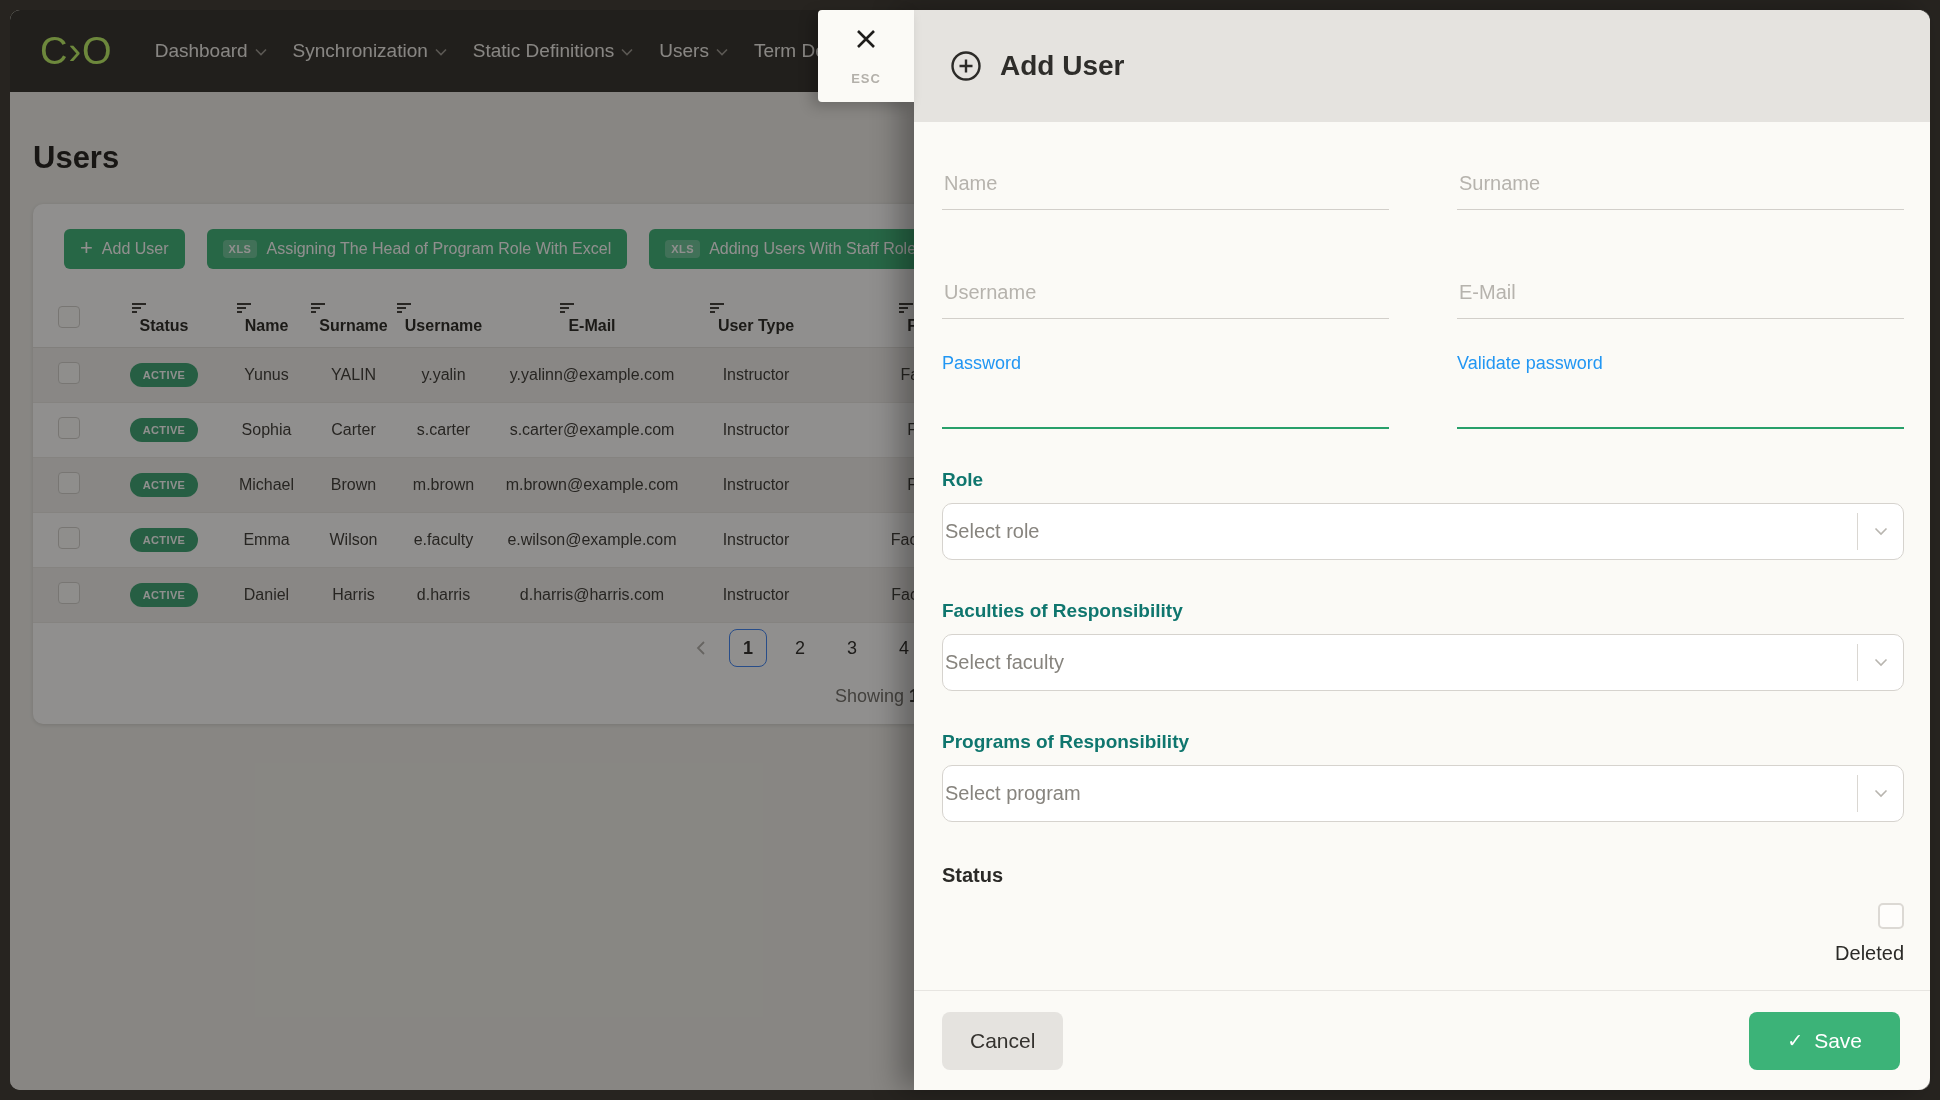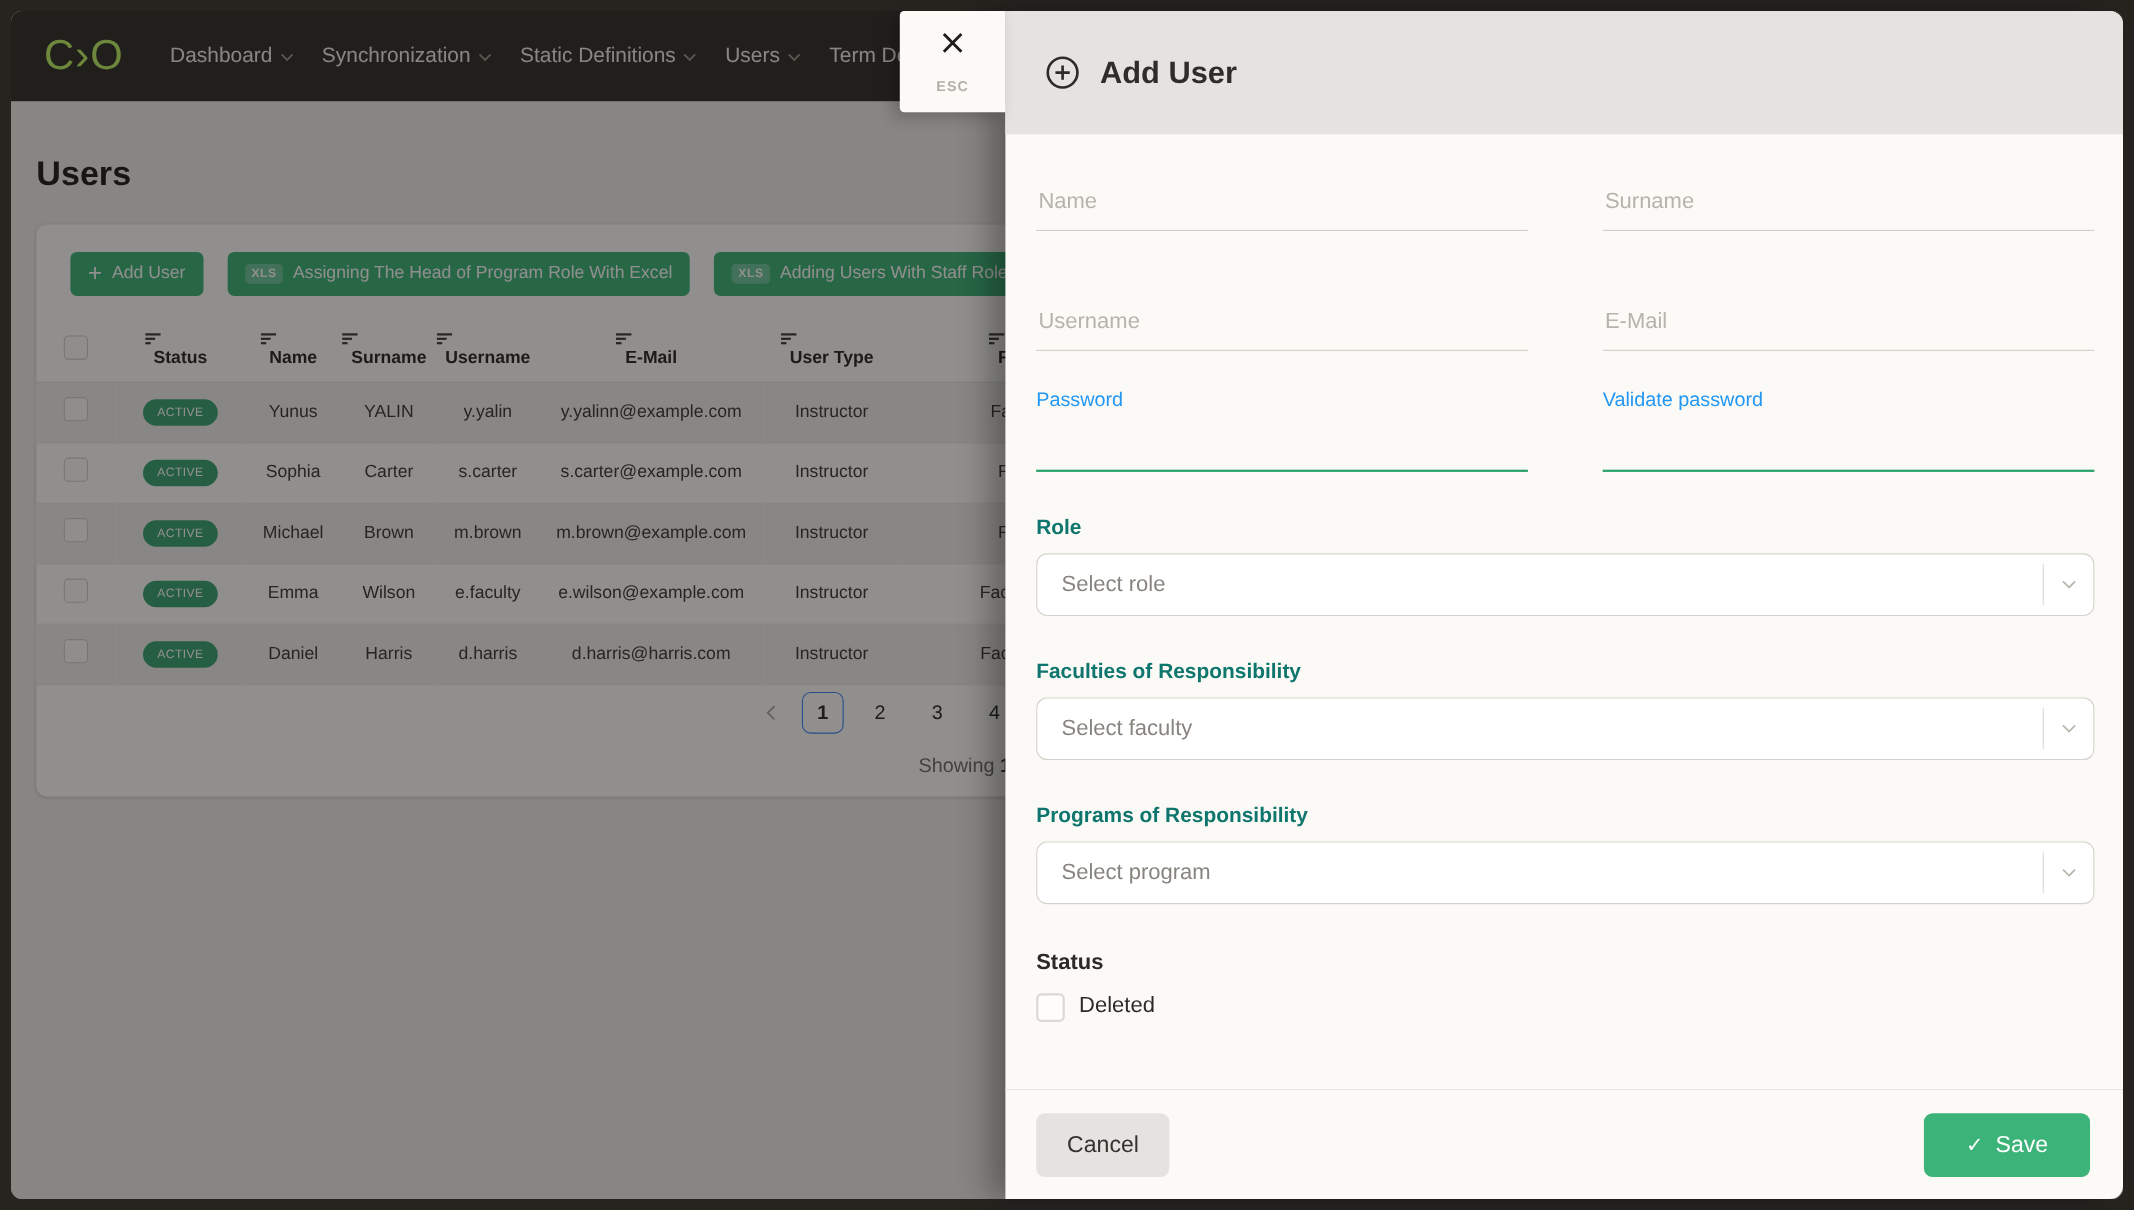--- a/index.html
+++ b/index.html
@@ -62,21 +62,21 @@
   table.users td {
     height:55px; text-align:center; font-size:16px; color:#3a3834;
     border-bottom:1px solid #eae8e5; white-space:nowrap; overflow:hidden;
   }
   tr.stripe td { background:#f1f0ee; }
   .checkbox {
     width:22px; height:22px; border:1px solid #d2d0cc; border-radius:4px;
     background:#fdfdfc; display:inline-block; cursor:pointer;
   }
   .badge {
-    background:#37a371; color:#fff; font-size:11px; font-weight:400;
+    background:#37a371; color:#fff; font-size:11px; font-weight:700;
     letter-spacing:.4px; padding:6px 13px; border-radius:14px; display:inline-block;
   }
 
   .pagination { position:absolute; top:425px; left:652px; display:flex; align-items:center; gap:14px; }
   .page-prev { width:30px; height:38px; display:flex; align-items:center; justify-content:center; cursor:pointer; }
   .page-num {
     min-width:38px; height:38px; display:flex; align-items:center; justify-content:center;
     font-size:18px; color:#2a2927; cursor:pointer; border-radius:8px;
   }
   .page-num.active { border:1px solid #3b82f6; font-weight:700; }
@@ -121,29 +121,29 @@
   .field input::placeholder { color:#b6b3ad; }
   .pw-field { height:110px; padding-top:34px; border-bottom:2px solid #28a06a; }
   .pw-label { font-size:18px; color:#2196f3; }
   .pw-input { width:100%; border:none; outline:none; background:transparent; font-size:20px; margin-top:8px; font-family:inherit; }
 
   .section-label { margin-top:40px; font-size:19px; font-weight:600; color:#0f766e; }
   .section-label.dark { font-size:20px; font-weight:700; color:#2b2a27; margin-top:42px; }
   .select {
     margin-top:12px; height:57px; background:#fff;
     border:1px solid #d6d3ce; border-radius:10px;
-    display:flex; align-items:center; padding-left:22px;
+    display:flex; align-items:center; padding-left:2px;
     font-size:20px; color:#87847e; position:relative; cursor:pointer;
   }
   .select-caret {
     position:absolute; right:0; top:9px; bottom:9px; width:46px;
     border-left:1px solid #dad7d2; display:flex; align-items:center; justify-content:center;
   }
 
-  .deleted-row { margin-top:16px; display:flex; align-items:flex-start; gap:13px; }
+  .deleted-row { margin-top:16px; display:flex; align-items:flex-end; gap:13px;flex-direction:column; }
   .big-checkbox {
     width:26px; height:26px; border:2px solid #dcd9d4; border-radius:5px;
     background:#fefdfb; cursor:pointer; flex:none;
   }
   .deleted-label { font-size:20px; color:#2b2a27; }
 
   .drawer-footer {
     flex:none; height:100px; border-top:1px solid #e7e5e1;
     display:flex; align-items:center; justify-content:space-between;
     padding:0 30px 0 28px;

